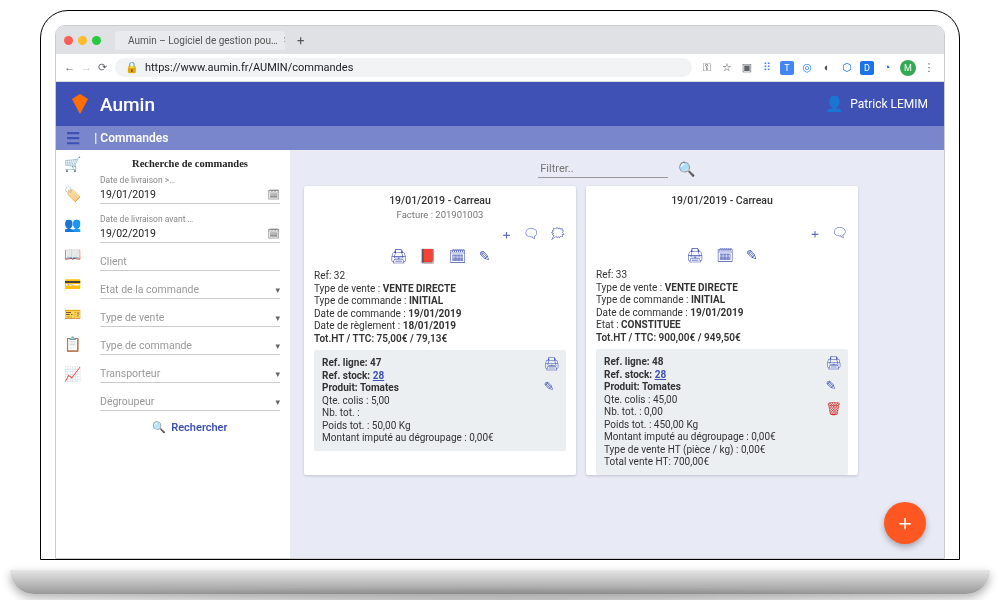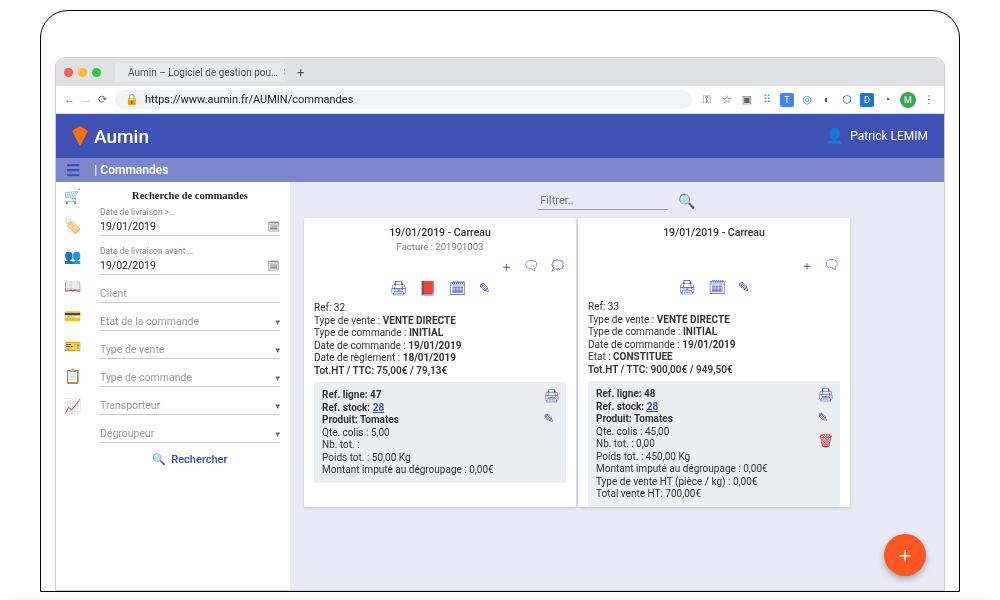--- a/index.html
+++ b/index.html
@@ -1,19 +1,19 @@
 <!DOCTYPE html>
 <html><head>
 <meta charset="utf-8">
 <style>
 * { box-sizing: border-box; margin: 0; padding: 0; font-family: Roboto, Arial, sans-serif; }
 body { background: #fff; }
 
 .laptop-frame { width: 920px; margin: 10px auto; background: #fff; border: 1px solid #000; border-radius: 28px 28px 0 0; padding: 14px 14px 0 14px; }
-.screen { background: #fff; border-radius: 10px 10px 0 0; overflow: hidden; border: 1px solid #ccc; margin-top: 32px; }
+.screen { background: #fff; border-radius: 10px 10px 0 0; overflow: hidden; border: 1px solid #ccc; }
 .laptop-base { width: 980px; height: 24px; margin: 0 auto; background: linear-gradient(#e6e6e6,#999); border-radius: 0 0 60px 60px; box-shadow: 0 4px 10px rgba(0,0,0,.3); }
 .laptop-shadow { width: 1000px; height: 30px; margin: -8px auto 0; background: radial-gradient(ellipse at center, rgba(0,0,0,.18), rgba(0,0,0,0) 70%); }
 
 
 .browser-tabs { display: flex; align-items: center; background: #dfe1e5; height: 28px; font-size: 10px; color: #555; padding-left: 8px; gap: 6px; }
 .traffic { display: flex; gap: 5px; margin-right: 8px; }
 .dot { width: 9px; height: 9px; border-radius: 50%; }
 .dot.r{background:#ff5f56}.dot.y{background:#ffbd2e}.dot.g{background:#27c93f}
 .tab { background:#fff; padding:4px 8px; border-radius:4px 4px 0 0; display:flex; align-items:center; gap:5px; max-width:170px; white-space:nowrap; overflow:hidden; text-overflow:ellipsis;}
 .tab.inactive{background:#e8eaed;}
@@ -22,21 +22,21 @@
 .favicon.grey{background:#9e9e9e;}
 .tab-close{color:#888;font-size:9px;}
 .addr-bar { display:flex; align-items:center; background:#fff; height:28px; border-bottom:1px solid #ddd; padding:0 8px; gap:8px; font-size:11px; color:#555;}
 .addr-icons{display:flex;gap:6px;color:#606368;}
 .addr-input{flex:1;background:#f1f3f4;border-radius:12px;padding:3px 10px;display:flex;align-items:center;gap:6px;color:#202124;}
 .ext-icons{display:flex;gap:6px;align-items:center;}
 .ext-icons span{width:14px;height:14px;display:inline-flex;align-items:center;justify-content:center;font-size:11px;}
 
 
 .app-hdr{background:#3f51b5;height:44px;display:flex;align-items:center;justify-content:space-between;padding:0 16px;color:#fff;}
-.logo{display:flex;align-items:center;gap:6px;font-size:19px;font-weight:500;}
+.logo{display:flex;align-items:center;gap:12px;font-size:19px;font-weight:500;}
 .carrot{width:16px;height:20px;background:#ff6f00;clip-path:polygon(50% 100%,0 25%,50% 0,100% 25%);position:relative;}
 .user{display:flex;align-items:center;gap:6px;font-size:12px;}
 
 .subhdr{background:#7986cb;height:24px;display:flex;align-items:center;color:#fff;font-size:12px;font-weight:600;padding-left:40px;}
 
 .app-body{display:flex;background:#e8eaf6;height:408px;position:relative;}
 .left-rail{width:34px;background:#fff;display:flex;flex-direction:column;align-items:center;padding-top:6px;gap:14px;color:#3f51b5;}
 .left-rail .ri{font-size:14px;cursor:pointer;}
 .left-rail .ri.active{color:#f44336;}
 .menu-btn{position:absolute;left:8px;top:-22px;color:#3f51b5;font-size:16px;}
@@ -47,21 +47,21 @@
 .fld label{display:block;font-size:8.5px;color:#888;margin-bottom:1px;}
 .fld .inp{border:none;border-bottom:1px solid #ccc;width:100%;font-size:10.5px;color:#222;padding:2px 0;display:flex;justify-content:space-between;align-items:center;}
 .fld .inp.empty{color:#999;}
 .dd-arrow{font-size:9px;color:#666;}
 .cal-ic{font-size:10px;color:#555;}
 .search-btn{color:#3f51b5;font-weight:600;font-size:11px;display:flex;align-items:center;justify-content:center;gap:5px;margin-top:6px;}
 
 .main{flex:1;padding:10px 14px;overflow:hidden;position:relative;}
 .filter-bar{display:flex;justify-content:center;align-items:center;gap:10px;margin-bottom:8px;}
 .filter-inp{border:none;border-bottom:1px solid #999;background:transparent;font-size:11px;color:#666;width:130px;padding:2px;}
-.cards{display:flex;gap:2px;}
+.cards{display:flex;gap:10px;}
 .card{background:#fff;border-radius:2px;width:272px;box-shadow:0 1px 3px rgba(0,0,0,.18);padding:8px 10px 0;font-size:10px;color:#333;}
 .card-hdr{text-align:center;font-size:10.5px;font-weight:500;}
 .card-sub{text-align:center;font-size:9.5px;color:#777;margin-top:2px;}
 .card-actions{display:flex;justify-content:flex-end;gap:10px;color:#3f51b5;font-size:13px;margin:6px 0 4px;}
 .card-actions2{display:flex;justify-content:center;gap:12px;color:#3f51b5;font-size:14px;margin:2px 0 6px;}
 .card .row{margin:1.5px 0;}
 .card .row b{font-weight:700;}
 .link{color:#3f51b5;text-decoration:underline;}
 .line-box{background:#eceff1;border-radius:2px;padding:6px 8px;margin-top:6px;position:relative;}
 .line-box .side-ic{position:absolute;right:6px;color:#3f51b5;font-size:13px;display:flex;flex-direction:column;gap:8px;}

